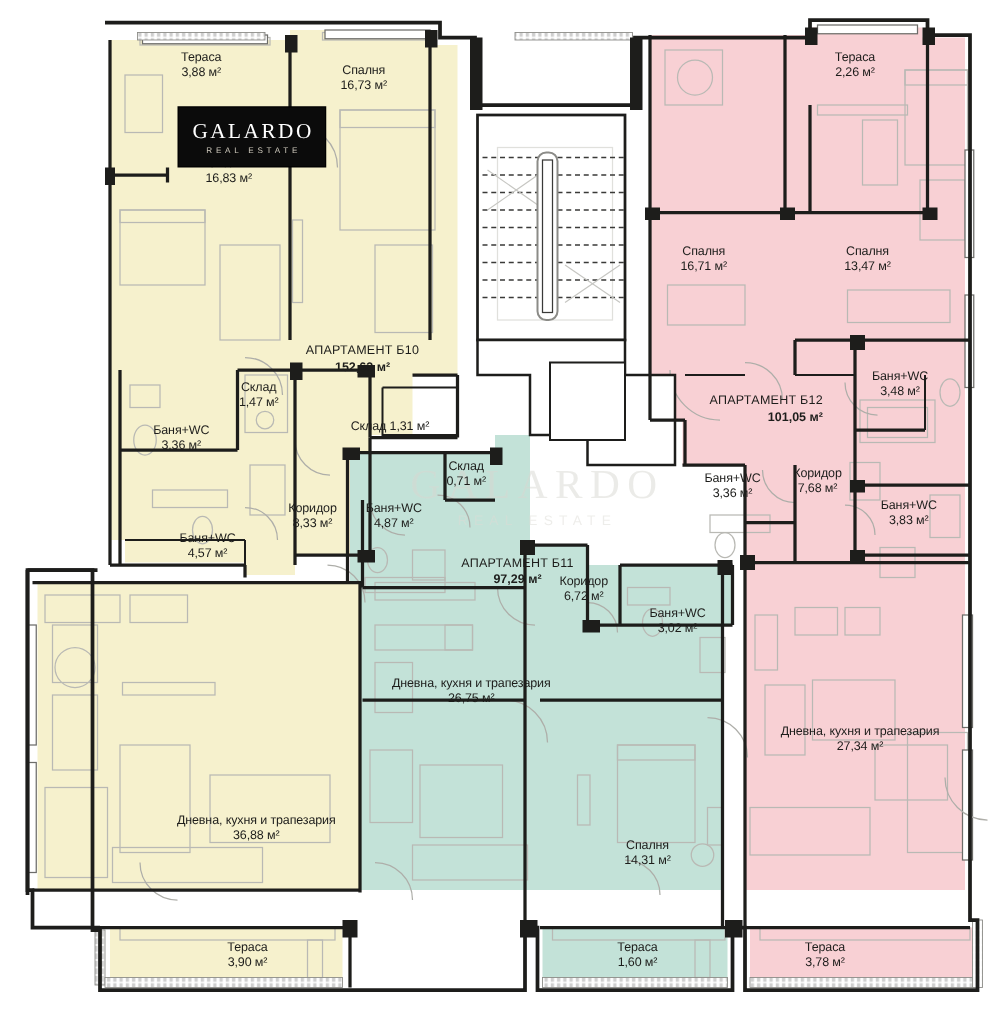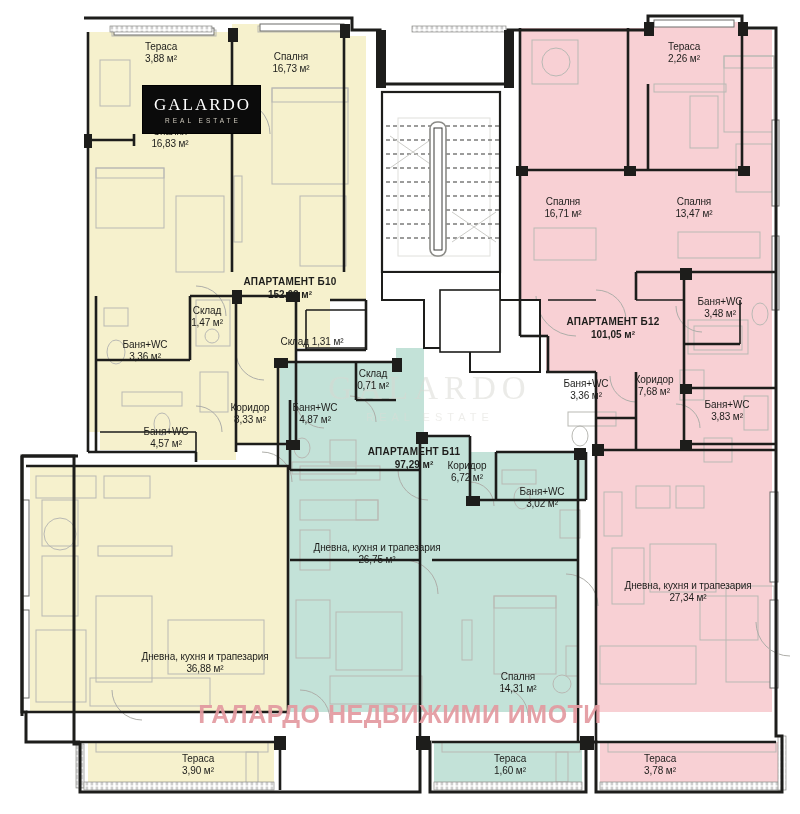--- a/index.html
+++ b/index.html
@@ -53,21 +53,21 @@
     position: absolute;
     text-align: center;
     color: #1d1d1b;
     line-height: 1.25;
     white-space: nowrap;
     transform: translate(-50%, -50%);
   }
   .aptlabel .nm {
     display: block;
     font-size: 10px;
-    font-weight: bold;
+    font-weight: normal;
     letter-spacing: 0.2px;
   }
   .aptlabel .ar {
     display: block;
     font-size: 10px;
     font-weight: bold;
   }
   #logo-badge {
     position: absolute;
     left: 143px;
@@ -480,21 +480,21 @@
 
   <div id="room-labels">
       <div class="roomlabel" style="left: 161px; top: 53px;">
         <span class="nm">Тераса</span>
         <span class="ar">3,88 м²</span>
       </div>
       <div class="roomlabel" style="left: 291px; top: 63px;">
         <span class="nm">Спалня</span>
         <span class="ar">16,73 м²</span>
       </div>
-      <div class="roomlabel" style="left: 170px; top: 138px;">
+      <div class="roomlabel" style="left: 183px; top: 138px;">
         <span class="nm">Спалня</span>
         <span class="ar">16,83 м²</span>
       </div>
       <div class="roomlabel" style="left: 145px; top: 351px;">
         <span class="nm">Баня+WC</span>
         <span class="ar">3,36 м²</span>
       </div>
       <div class="roomlabel" style="left: 207px; top: 317px;">
         <span class="nm">Склад</span>
         <span class="ar">1,47 м²</span>
@@ -584,26 +584,25 @@
 
   <div id="apartment-labels">
       <div class="aptlabel" style="left: 290px; top: 288px;">
         <span class="nm">АПАРТАМЕНТ Б10</span>
         <span class="ar">152,63 м²</span>
       </div>
       <div class="aptlabel" style="left: 414px; top: 458px;">
         <span class="nm">АПАРТАМЕНТ Б11</span>
         <span class="ar">97,29 м²</span>
       </div>
-      <div class="aptlabel" style="left: 613px; top: 328px;">
+      <div class="aptlabel" style="left: 613px; top: 328px; text-align: right;">
         <span class="nm">АПАРТАМЕНТ Б12</span>
         <span class="ar">101,05 м²</span>
       </div>
     </div>
 
   <div id="logo-badge">
     <div class="l1">GALARDO</div>
     <div class="l2">REAL ESTATE</div>
   </div>
 
-  <div id="watermark">ГАЛАРДО НЕДВИЖИМИ ИМОТИ</div>
 
 </div>
 
 </body></html>

